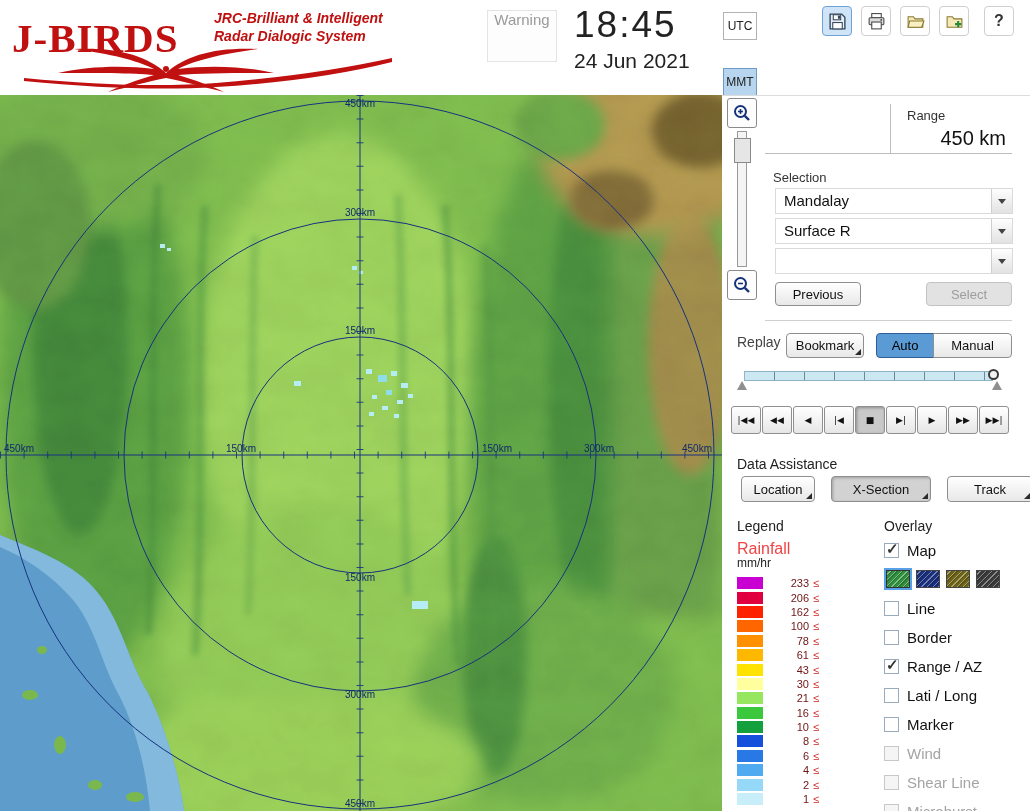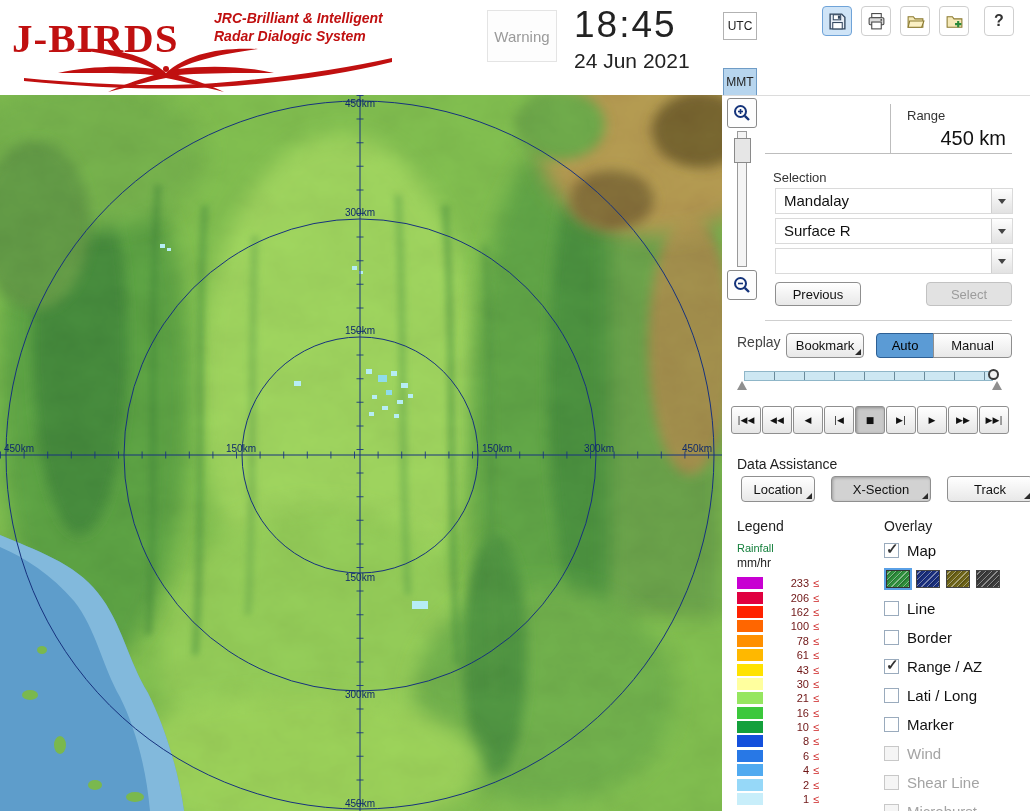--- a/index.html
+++ b/index.html
@@ -9,21 +9,21 @@
   
   .header{position:absolute;top:0;left:0;width:1030px;height:95px;background:#fff;}
   .logo{position:absolute;left:12px;top:2px;width:410px;height:92px;}
   .logo-title{position:absolute;left:0;top:0;font-family:"Liberation Serif",serif;font-weight:bold;
               font-size:41px;line-height:1;color:#c01010;letter-spacing:1px;margin-top:16px;}
   .logo-subs{position:absolute;left:202px;top:7px;color:#c01010;font-weight:bold;font-style:italic;
              font-size:14px;line-height:18px;white-space:nowrap;}
   .logo-eagle{position:absolute;left:4px;top:44px;width:385px;height:48px;}
 
   .warning-box{position:absolute;left:487px;top:10px;width:70px;height:52px;background:#fdfdfd;
-               border:1px solid #e4e4e4;color:#9a9a9a;font-size:15px;display:flex;align-items:center;
+               border:1px solid #e4e4e4;color:#9a9a9a;font-size:15px;display:flex;align-items:flex-start;
                justify-content:center;box-sizing:border-box;}
   .clock{position:absolute;left:574px;top:4px;color:#222;}
   .clock-time{font-size:37px;letter-spacing:2px;}
   .clock-date{font-size:21px;margin-top:3px;white-space:nowrap;}
 
   .tz{position:absolute;left:723px;top:12px;display:flex;flex-direction:column;gap:28px;}
   .tz-btn{width:34px;height:28px;font-size:12px;color:#222;background:#fff;border:1px solid #b2b2b2;
           display:flex;align-items:center;justify-content:center;box-sizing:border-box;padding:0;cursor:pointer;}
   .tz-btn.selected{background:#b7d5ee;border-color:#6f9cc6;}
 
@@ -98,21 +98,21 @@
           border:1px solid #8f8f8f;border-radius:3px;padding:0;cursor:pointer;box-sizing:border-box;white-space:nowrap;}
   .pb-btn.pressed{background:#c9c9c9;box-shadow:inset 1px 1px 3px rgba(0,0,0,.3);}
 
   .da-label{position:absolute;left:0;top:352px;font-size:14px;color:#222;}
   .da-row{position:absolute;left:4px;top:372px;display:flex;gap:16px;}
   .da-btn{height:26px;font-size:13px;}
   .da-btn.b1{width:74px}.da-btn.b2{width:100px}.da-btn.b3{width:86px}
 
   .legend-label{position:absolute;left:0;top:414px;font-size:14px;color:#222;}
   .legend-box{position:absolute;left:0;top:437px;}
-  .lg-title{font-size:11px;color:#15803d;line-height:15px;}
+  .lg-title{font-size:16px;color:#ef4444;line-height:15px;}
   .lg-unit{font-size:12px;color:#222;line-height:15px;margin-bottom:5px;}
   .lg-row{display:flex;align-items:center;height:14.4px;}
   .lg-swatch{width:26px;height:12px;flex:0 0 26px;}
   .lg-val{width:32px;text-align:right;font-size:11px;color:#6e1515;margin-left:14px;line-height:12px;}
   .lg-lte{font-size:11px;color:#cc2222;margin-left:4px;line-height:12px;}
 
   .overlay-col{position:absolute;left:147px;top:414px;width:133px;}
   .overlay-title{font-size:14px;color:#222;height:23px;}
   .ov-item{display:flex;align-items:center;height:18px;margin-bottom:11px;cursor:pointer;}
   .cb{width:15px;height:15px;border:1px solid #9aabbd;background:#fff;flex:0 0 15px;position:relative;box-sizing:border-box;}

